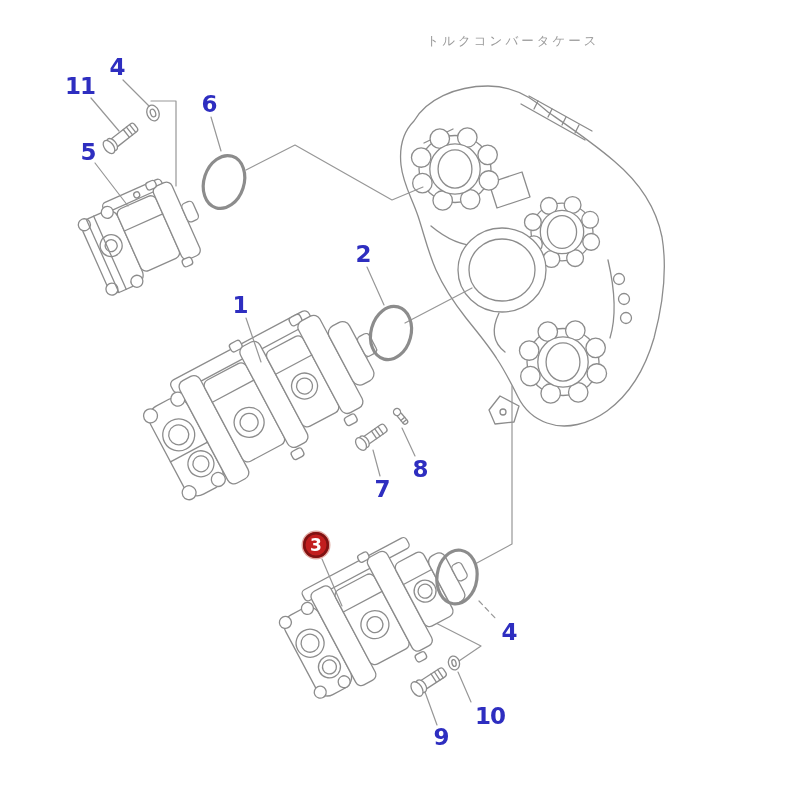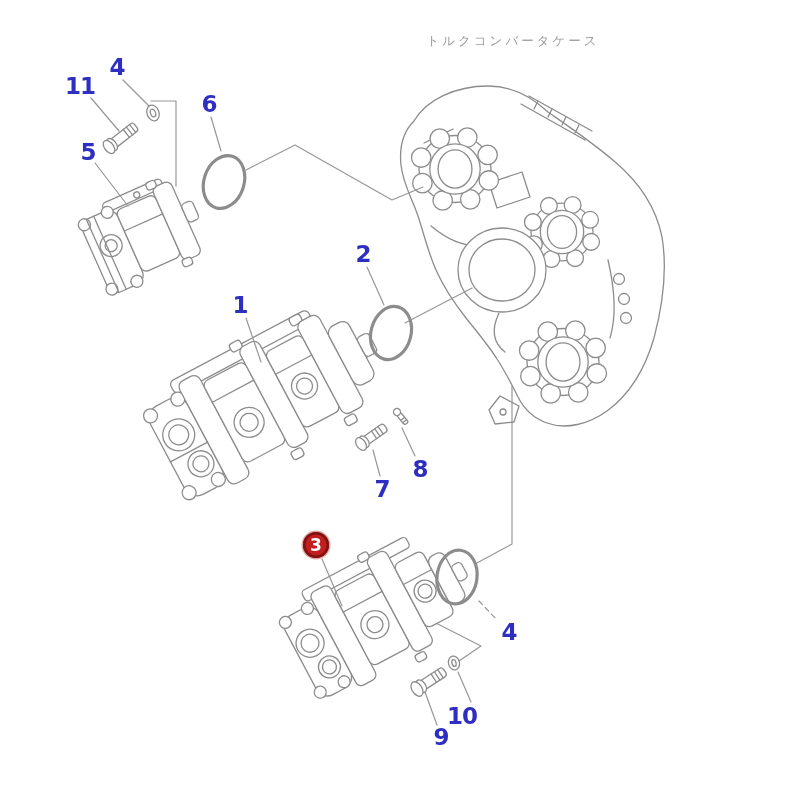--- a/index.html
+++ b/index.html
@@ -248,17 +248,17 @@
 
   <div class="callout" style="left:240px;top:305px;">1</div>
   <div class="callout" style="left:363px;top:254px;">2</div>
   <div class="callout badge" style="left:316px;top:545px;">3</div>
   <div class="callout" style="left:509px;top:632px;">4</div>
   <div class="callout" style="left:88px;top:152px;">5</div>
   <div class="callout" style="left:209px;top:104px;">6</div>
   <div class="callout" style="left:382px;top:489px;">7</div>
   <div class="callout" style="left:420px;top:469px;">8</div>
   <div class="callout" style="left:441px;top:737px;">9</div>
-  <div class="callout" style="left:462px;top:716px;">10</div>
+  <div class="callout" style="left:490px;top:716px;">10</div>
   <div class="callout" style="left:80px;top:86px;">11</div>
   <div class="callout" style="left:117px;top:67px;">4</div>
 
 </div>
 
 </body></html>

